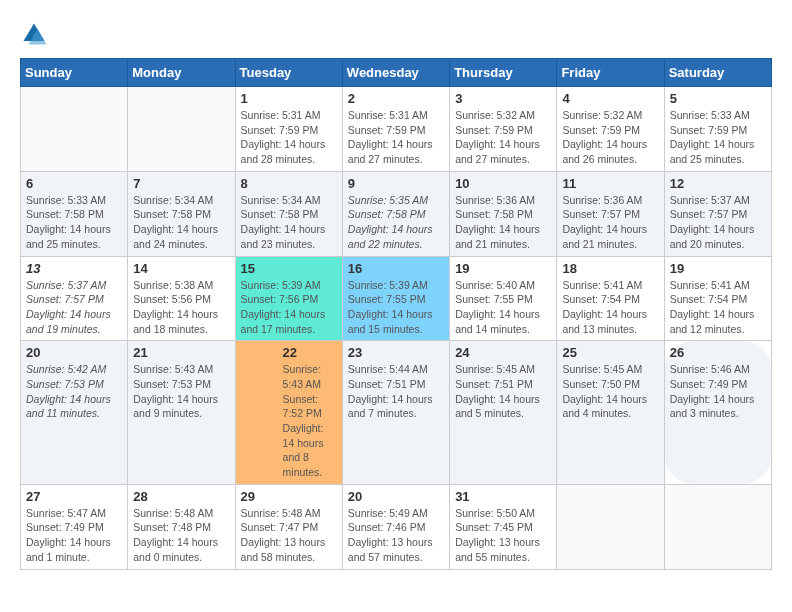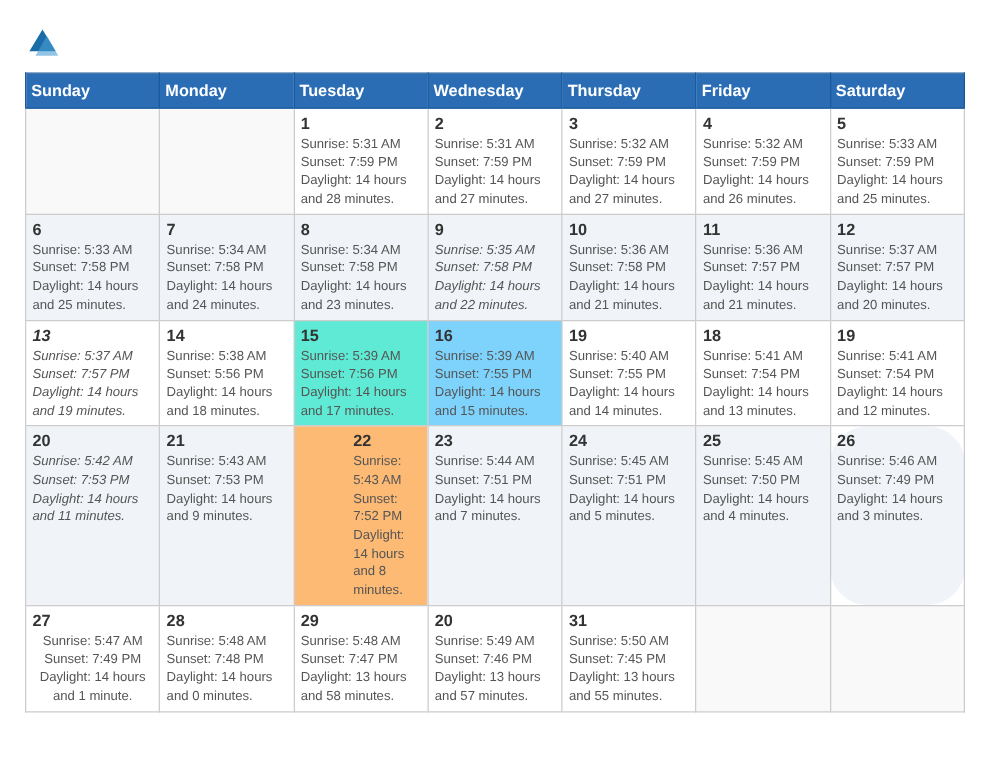--- a/index.html
+++ b/index.html
@@ -287,21 +287,21 @@
         <td style="background: rgb(240, 244, 248); border-radius: 30px;">
           <span class="day-num">26</span>
           <div class="day-info" style="white-space: pre-line;">Sunrise: 5:46 AM
 Sunset: 7:49 PM
 Daylight: 14 hours and 3 minutes.</div>
         </td>
       </tr>
       <tr>
         <td style="background: rgb(255, 255, 255); margin-top: 12px;">
           <span class="day-num">27</span>
-          <div class="day-info" style="white-space: pre-line; text-align: center;">Sunrise: 5:47 AM
+          <div class="day-info" style="white-space: pre-line;">Sunrise: 5:47 AM
 Sunset: 7:49 PM
 Daylight: 14 hours and 1 minute.</div>
         </td>
         <td style="background: rgb(255, 255, 255);">
           <span class="day-num">28</span>
           <div class="day-info" style="white-space: pre-line;">Sunrise: 5:48 AM
 Sunset: 7:48 PM
 Daylight: 14 hours and 0 minutes.</div>
         </td>
         <td style="background: rgb(255, 255, 255);">

